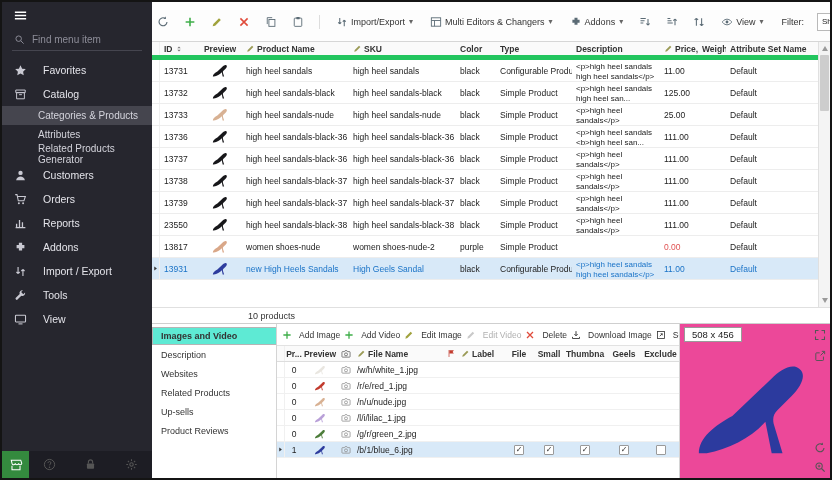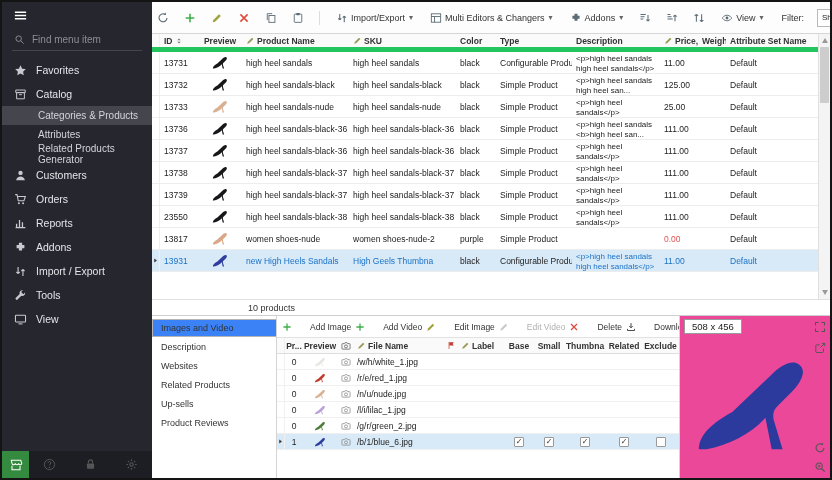--- a/index.html
+++ b/index.html
@@ -13,33 +13,33 @@
   .ici.green{color:var(--green)}.ici.red{color:#e04b3b}.ici.olive{color:#a0a23c}
 
   
   .sidebar{width:150px;flex:none;background:#26262e;display:flex;flex-direction:column;color:#e4e4ea;overflow:hidden}
   .sb-menu{height:27px;display:flex;align-items:center;padding:0 11px;color:#fff;cursor:pointer}
   .sb-menu .ic{width:15px;height:15px}
   .sb-search{display:flex;align-items:center;gap:7px;margin:1px 10px 7px;padding:4px 2px 5px;border-bottom:1px solid #45454f;color:#8d8d98;cursor:text}
   .sb-search .ic{width:11px;height:11px}
   .sb-search-ph{font-size:10px;color:#8d8d98}
   .sb-nav{flex:1;overflow:hidden}
-  .sb-item{height:24px;display:flex;align-items:center;gap:9px;padding:0 12px;font-size:10.5px;cursor:pointer}
+  .sb-item{height:24px;display:flex;align-items:center;gap:16px;padding:0 12px;font-size:10.5px;cursor:pointer}
   .sb-item .ic{width:13px;height:13px;color:#c9c9d2}
   .sb-item.child{height:19px;padding-left:36px;font-size:10px;color:#d4d4dc}
   .sb-item.sel{background:#45454e}
   .sb-bottom{height:27px;flex:none;background:#1d1d24;display:flex;align-items:stretch}
   .sb-store{width:27px;display:flex;align-items:center;justify-content:center;background:#348a3e;color:#fff;cursor:pointer}
   .sb-store .ic{width:14px;height:14px}
   .sb-bicons{flex:1;display:flex;align-items:center;justify-content:space-around;color:#cfcfd6}
   .sb-bicons .pvbtn .ic{width:13px;height:13px}
 
   
   .main{flex:1;display:flex;flex-direction:column;min-width:0;background:#fff}
-  .toolbar{height:32px;flex:none;display:flex;align-items:center;gap:11px;padding:0 3px;border-bottom:1px solid #d6d6d6;background:#fdfdfd;white-space:nowrap;overflow:hidden;font-size:9px}
+  .toolbar{height:40px;flex:none;display:flex;align-items:center;gap:11px;padding:0 3px;border-bottom:1px solid #d6d6d6;background:#fdfdfd;white-space:nowrap;overflow:hidden;font-size:9px}
   .tbtn{width:16px;height:20px;display:inline-flex;align-items:center;justify-content:center;border-radius:2px;color:#5b6b75;cursor:pointer;flex:none}
   .tbtn .ic{width:12px;height:12px}
   .tbtn.green{color:var(--green)}.tbtn.red{color:#e04b3b}.tbtn.olive{color:#a0a23c}
   .tsep{width:1px;height:14px;background:#ddd;margin:0 2px;flex:none}
   .tdrop{display:inline-flex;align-items:center;gap:3px;padding:0 3px;height:20px;color:#333;cursor:pointer;flex:none}
   .tdrop .ici .ic{width:12px;height:12px;color:#5b6b75}
   .caret{font-size:8px;color:#666;margin-left:1px}
   .tfilter-label{margin:0 2px 0 4px;color:#333;flex:none}
   .tselect{display:inline-flex;align-items:center;justify-content:space-between;flex:0 1 150px;min-width:100px;height:18px;border:1px solid #b9b9b9;background:#fff;padding:0 4px;font-size:8px;color:#222;cursor:pointer;overflow:hidden}
   .tselect-val{overflow:hidden;white-space:nowrap;text-overflow:ellipsis}
@@ -70,24 +70,24 @@
   .vscroll::before,.vscroll::after{content:"";position:absolute;left:3px;border-left:3px solid transparent;border-right:3px solid transparent}
   .vscroll::before{top:4px;border-bottom:5px solid #9a9a9a}
   .vscroll::after{bottom:4px;border-top:5px solid #9a9a9a}
   .vs-thumb{position:absolute;top:13px;left:1px;width:9px;height:56px;background:#cdcdcd;border-radius:1px}
   .grid-status{height:16px;flex:none;display:flex;align-items:center;border-bottom:1px solid #cfcfcf;background:#fff;font-size:9px;color:#333;padding-left:96px}
 
   
   .bottom{flex:1;display:flex;min-height:0}
   .tabs{width:125px;flex:none;border-right:1px solid #d4d4d4;padding-top:3px;background:#fff;overflow:hidden}
   .tab{height:18px;display:flex;align-items:center;padding:0 8px;font-size:9px;color:#333;cursor:pointer;border:1px solid transparent;margin:0 0 1px}
-  .tab.sel{border-color:#b5b5b5;background:#3b82f6;font-weight:normal;margin-right:-1px}
+  .tab.sel{border-color:#b5b5b5;background:#5eead4;font-weight:bold;margin-right:-1px}
   .media{flex:1;display:flex;flex-direction:column;min-width:0;border-right:1px solid #d4d4d4;overflow:hidden}
   .media-toolbar{height:22px;flex:none;display:flex;align-items:center;gap:4px;padding:0 5px;border-bottom:1px solid #e2e2e2;font-size:8.5px;white-space:nowrap;overflow:hidden}
-  .mtb{display:inline-flex;align-items:center;gap:18px;color:#333;cursor:pointer;flex:none}
+  .mtb{display:inline-flex;align-items:center;gap:7px;color:#333;cursor:pointer;flex:none}
   .mtb .ici .ic{width:10px;height:10px}
   .mtb.disabled{color:#b0b0b0}
   .mtb.disabled .ici{color:#c9c9c9}
   .mg-header{display:flex;height:16px;background:#fafafa;border-bottom:1px solid #ddd;font-size:8.5px;font-weight:bold;color:#333;align-items:center;flex:none}
   .mgind{width:8px;flex:none;height:100%;border-right:1px solid #f0f0f0;display:flex;align-items:center;justify-content:center;overflow:hidden}
   .mgind .ic{width:7px;height:7px;color:#333}
   .mg{padding:0 3px;height:100%;display:flex;align-items:center;overflow:hidden;white-space:nowrap;flex:none}
   .m0{width:18px;justify-content:center}.m1{width:34px;justify-content:center}.m2{width:17px;justify-content:center}.m3{width:90px}.m4{width:14px;justify-content:center}.m5{width:46px}.m6{width:30px;justify-content:center}.m7{width:30px;justify-content:center}.m8{width:42px;justify-content:center}.m9{width:36px;justify-content:center}.m10{flex:1;justify-content:center;min-width:0}
   .mrow{display:flex;height:16px;border-bottom:1px solid #f0f0f0;font-size:8.5px;color:#222;cursor:pointer;flex:none}
   .mrow.sel{background:var(--selbg)}
@@ -562,21 +562,21 @@
               </div>
               <div class="gc c0 m">13931</div>
               <div class="gc c1">
                 <span class="shoe " style="color:#2e3d9e">
                   <svg class="ic " viewBox="0 0 64 64">
                     <path d="M5 55c0-8 8-14 17-19L42 17c4-4 10-8 14-5s1 9-4 14l-7 7c-2 2-2.6 4-2 7l4.5 15H42l-3.2-16C32 47 20 53 9 55z" fill="currentColor"></path>
                   </svg>
                 </span>
               </div>
               <div class="gc c2 m">new High Heels Sandals</div>
-              <div class="gc c3 m">High Geels Thumbna</div>
+              <div class="gc c3 m">High Geels Sandal</div>
               <div class="gc c4">black</div>
               <div class="gc c5">Configurable Product</div>
               <div class="gc c6 desc m">&lt;p&gt;high heel sandals high heel sandals&lt;/p&gt; ...</div>
               <div class="gc c7 m">11.00</div>
               <div class="gc c8"></div>
               <div class="gc c9 m">Default</div>
             </div>
           </div>
       </div>
       <div class="vscroll">
@@ -680,24 +680,24 @@
                 <path d="M3.6 1.8v12.4" stroke="currentColor" stroke-width="1.3"></path>
                 <path d="M4.2 2.4h8L10 5.2l2.2 2.8h-8z" fill="currentColor"></path>
               </svg>
             </div>
             <div class="mg m5">
               <svg class="ic hdpen" viewBox="0 0 16 16">
                 <path d="M2.2 13.8l.9-3.3 7.6-7.6 2.4 2.4-7.6 7.6z" fill="currentColor"></path>
               </svg>
               <span>Label</span>
             </div>
-            <div class="mg m6">Base</div>
+            <div class="mg m6">File</div>
             <div class="mg m7">Small</div>
             <div class="mg m8">Thumbna</div>
-            <div class="mg m9">Related</div>
+            <div class="mg m9">Geels</div>
             <div class="mg m10">Exclude</div>
           </div>
         <div id="mg-rows">
             <div class="mrow">
               <div class="mgind"></div>
               <div class="mg m0">0</div>
               <div class="mg m1">
                 <span class="shoe small" style="color:#e9e6e0">
                   <svg class="ic " viewBox="0 0 64 64">
                     <path d="M5 55c0-8 8-14 17-19L42 17c4-4 10-8 14-5s1 9-4 14l-7 7c-2 2-2.6 4-2 7l4.5 15H42l-3.2-16C32 47 20 53 9 55z" fill="currentColor"></path>

